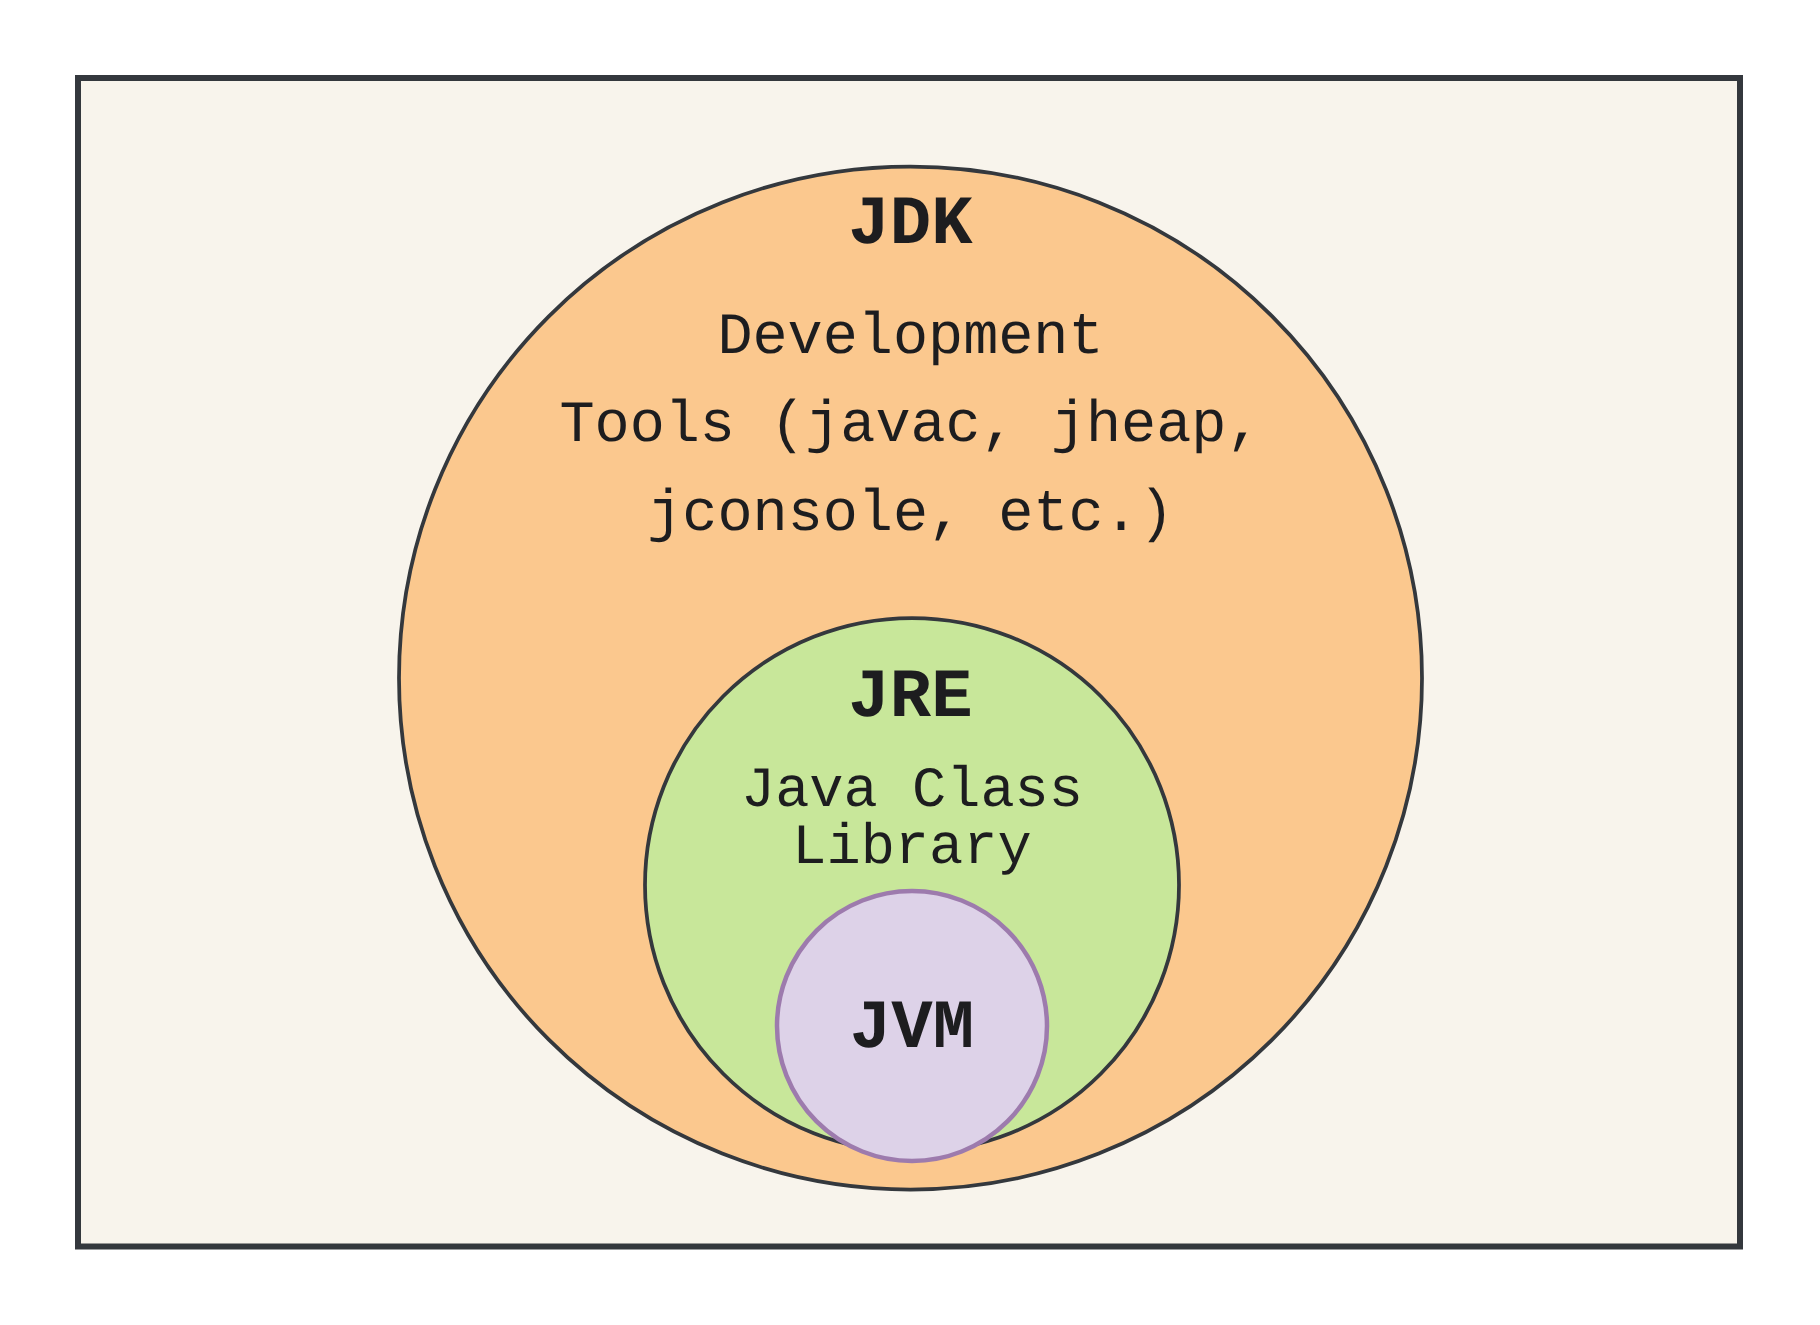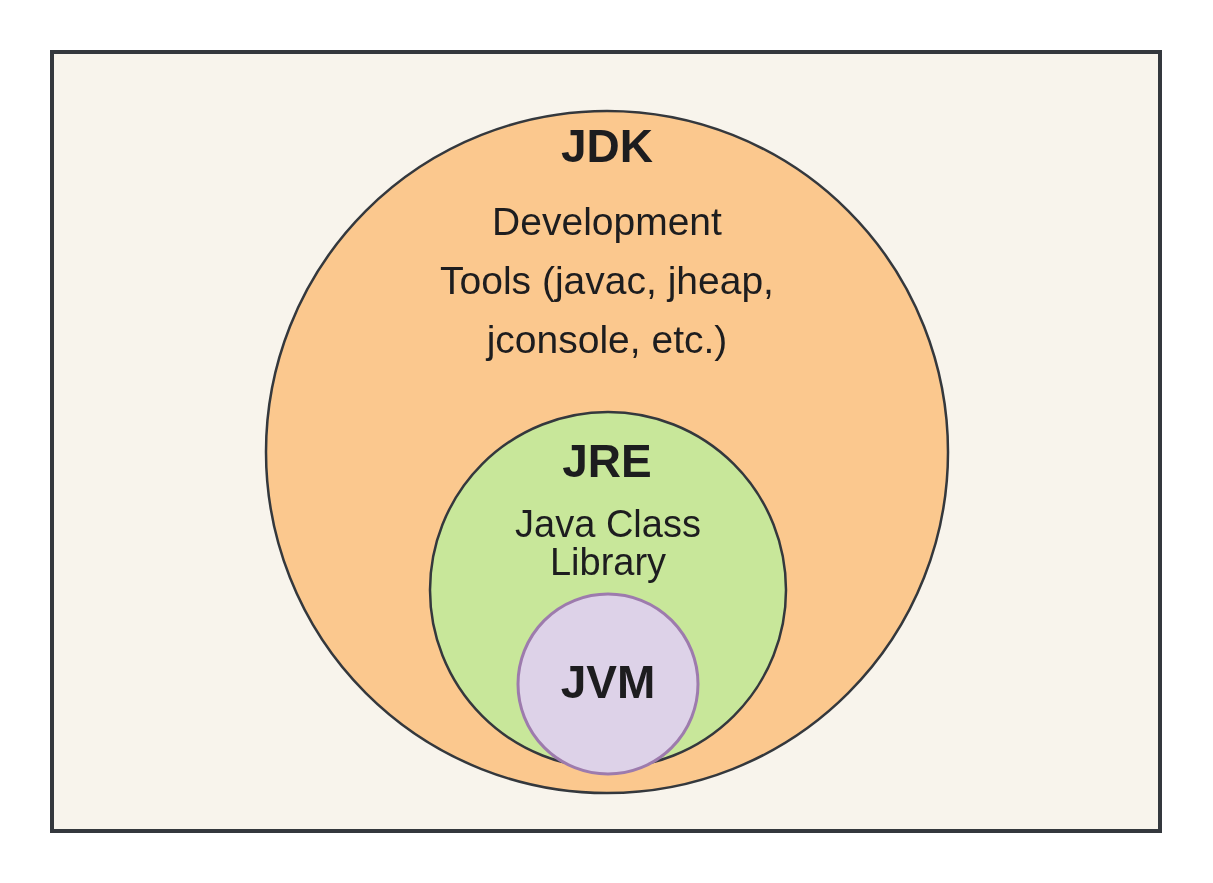--- a/index.html
+++ b/index.html
@@ -8,20 +8,21 @@
     width: 1213px;
     height: 883px;
     background: #ffffff;
     font-family: "Liberation Sans", sans-serif;
     overflow: hidden;
   }
   .stage {
     position: relative;
     width: 1213px;
     height: 681px;
+    font-family: Liberation Mono, monospace;
   }
   svg {
     position: absolute;
     top: 0;
     left: 0;
     display: block;
   }
   text {
     fill: #1d1d1f;
     text-anchor: middle;

